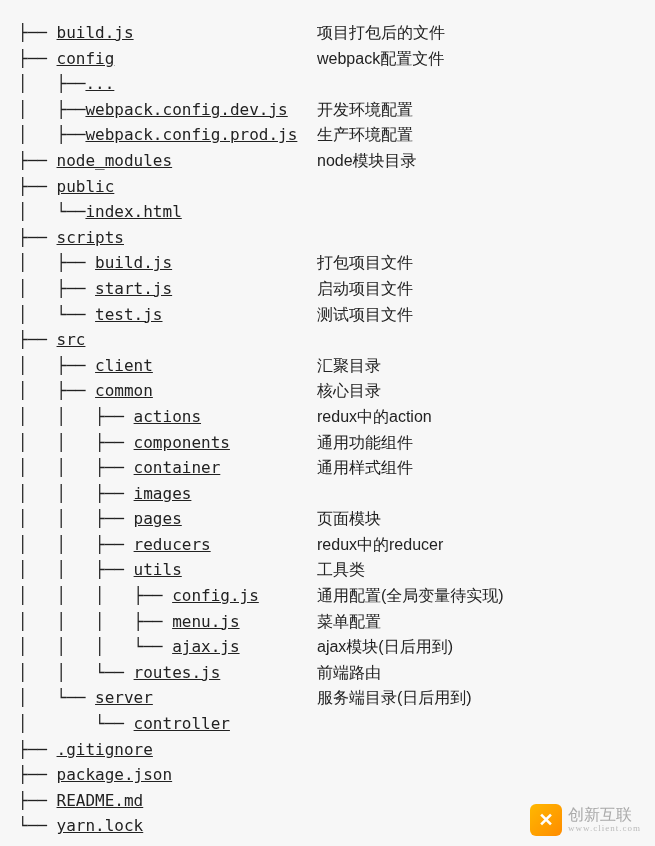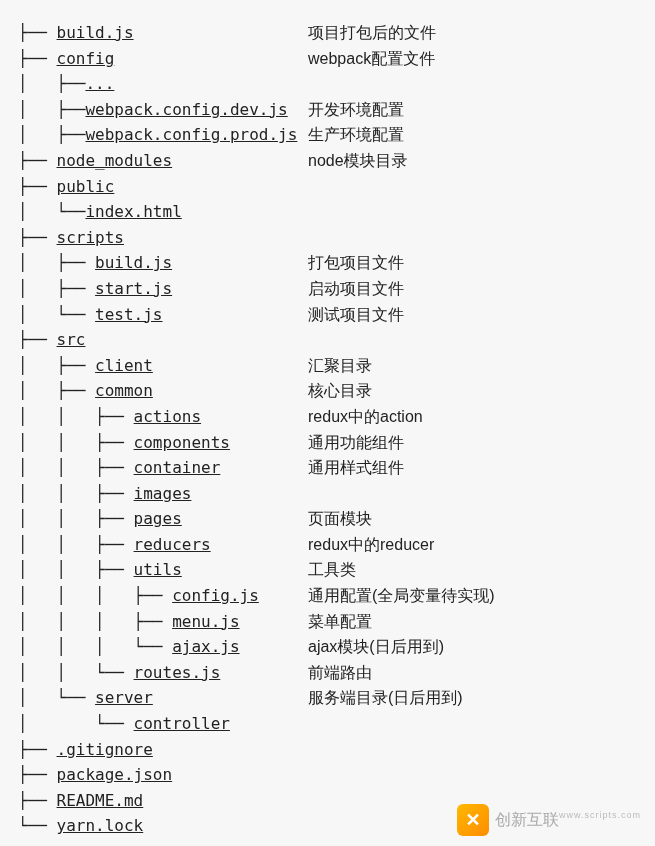--- a/index.html
+++ b/index.html
@@ -32,21 +32,21 @@
       white-space: pre;
       font-family: 'Monaco', 'Menlo', 'Consolas', monospace;
       letter-spacing: 0;
     }
     .tree-name {
       display: inline-block;
       text-decoration: underline;
     }
     .tree-desc {
       position: absolute;
-      left: 308px;
+      left: 317px;
       font-family: -apple-system, 'PingFang SC', 'Microsoft YaHei', sans-serif;
       font-size: 16px;
     }
     .watermark {
       position: absolute;
       bottom: 10px;
       right: 14px;
       display: flex;
       align-items: center;
       gap: 6px;
@@ -60,37 +60,37 @@
       align-items: center;
       justify-content: center;
       color: white;
       font-weight: bold;
       font-size: 18px;
       font-family: sans-serif;
     }
     .watermark-text {
       color: #aaa;
       font-size: 16px;
-      font-family: Liberation Sans, sans-serif;
+      font-family: Liberation Serif, serif;
       display: flex;
-      flex-direction: row;
+      flex-direction: column;
       line-height: 1.1;
     }
     .watermark-sub {
       font-size: 9px;
       letter-spacing: 1px;
       color: #bbb;
     }
   </style>
 </head>
 <body>
 
 <div class="tree-container" id="tree-root"><div class="tree-row"><span class="tree-prefix">├── </span><span class="tree-name">build.js</span><span class="tree-desc">项目打包后的文件</span></div><div class="tree-row"><span class="tree-prefix">├── </span><span class="tree-name">config</span><span class="tree-desc">webpack配置文件</span></div><div class="tree-row"><span class="tree-prefix">│   ├──</span><span class="tree-name">...</span></div><div class="tree-row"><span class="tree-prefix">│   ├──</span><span class="tree-name">webpack.config.dev.js</span><span class="tree-desc">开发环境配置</span></div><div class="tree-row"><span class="tree-prefix">│   ├──</span><span class="tree-name">webpack.config.prod.js</span><span class="tree-desc">生产环境配置</span></div><div class="tree-row"><span class="tree-prefix">├── </span><span class="tree-name">node_modules</span><span class="tree-desc">node模块目录</span></div><div class="tree-row"><span class="tree-prefix">├── </span><span class="tree-name">public</span></div><div class="tree-row"><span class="tree-prefix">│   └──</span><span class="tree-name">index.html</span></div><div class="tree-row"><span class="tree-prefix">├── </span><span class="tree-name">scripts</span></div><div class="tree-row"><span class="tree-prefix">│   ├── </span><span class="tree-name">build.js</span><span class="tree-desc">打包项目文件</span></div><div class="tree-row"><span class="tree-prefix">│   ├── </span><span class="tree-name">start.js</span><span class="tree-desc">启动项目文件</span></div><div class="tree-row"><span class="tree-prefix">│   └── </span><span class="tree-name">test.js</span><span class="tree-desc">测试项目文件</span></div><div class="tree-row"><span class="tree-prefix">├── </span><span class="tree-name">src</span></div><div class="tree-row"><span class="tree-prefix">│   ├── </span><span class="tree-name">client</span><span class="tree-desc">汇聚目录</span></div><div class="tree-row"><span class="tree-prefix">│   ├── </span><span class="tree-name">common</span><span class="tree-desc">核心目录</span></div><div class="tree-row"><span class="tree-prefix">│   │   ├── </span><span class="tree-name">actions</span><span class="tree-desc">redux中的action</span></div><div class="tree-row"><span class="tree-prefix">│   │   ├── </span><span class="tree-name">components</span><span class="tree-desc">通用功能组件</span></div><div class="tree-row"><span class="tree-prefix">│   │   ├── </span><span class="tree-name">container</span><span class="tree-desc">通用样式组件</span></div><div class="tree-row"><span class="tree-prefix">│   │   ├── </span><span class="tree-name">images</span></div><div class="tree-row"><span class="tree-prefix">│   │   ├── </span><span class="tree-name">pages</span><span class="tree-desc">页面模块</span></div><div class="tree-row"><span class="tree-prefix">│   │   ├── </span><span class="tree-name">reducers</span><span class="tree-desc">redux中的reducer</span></div><div class="tree-row"><span class="tree-prefix">│   │   ├── </span><span class="tree-name">utils</span><span class="tree-desc">工具类</span></div><div class="tree-row"><span class="tree-prefix">│   │   │   ├── </span><span class="tree-name">config.js</span><span class="tree-desc">通用配置(全局变量待实现)</span></div><div class="tree-row"><span class="tree-prefix">│   │   │   ├── </span><span class="tree-name">menu.js</span><span class="tree-desc">菜单配置</span></div><div class="tree-row"><span class="tree-prefix">│   │   │   └── </span><span class="tree-name">ajax.js</span><span class="tree-desc">ajax模块(日后用到)</span></div><div class="tree-row"><span class="tree-prefix">│   │   └── </span><span class="tree-name">routes.js</span><span class="tree-desc">前端路由</span></div><div class="tree-row"><span class="tree-prefix">│   └── </span><span class="tree-name">server</span><span class="tree-desc">服务端目录(日后用到)</span></div><div class="tree-row"><span class="tree-prefix">│       └── </span><span class="tree-name">controller</span></div><div class="tree-row"><span class="tree-prefix">├── </span><span class="tree-name">.gitignore</span></div><div class="tree-row"><span class="tree-prefix">├── </span><span class="tree-name">package.json</span></div><div class="tree-row"><span class="tree-prefix">├── </span><span class="tree-name">README.md</span></div><div class="tree-row"><span class="tree-prefix">└── </span><span class="tree-name">yarn.lock</span></div></div>
 
 <div class="watermark">
   <div class="watermark-icon">
     <span>✕</span>
   </div>
   <div class="watermark-text">
     <span>创新互联</span>
-    <span class="watermark-sub">www.scripts.com</span>
+    <span class="watermark-sub">www.client.com</span>
   </div>
 </div>
 
 </body></html>

